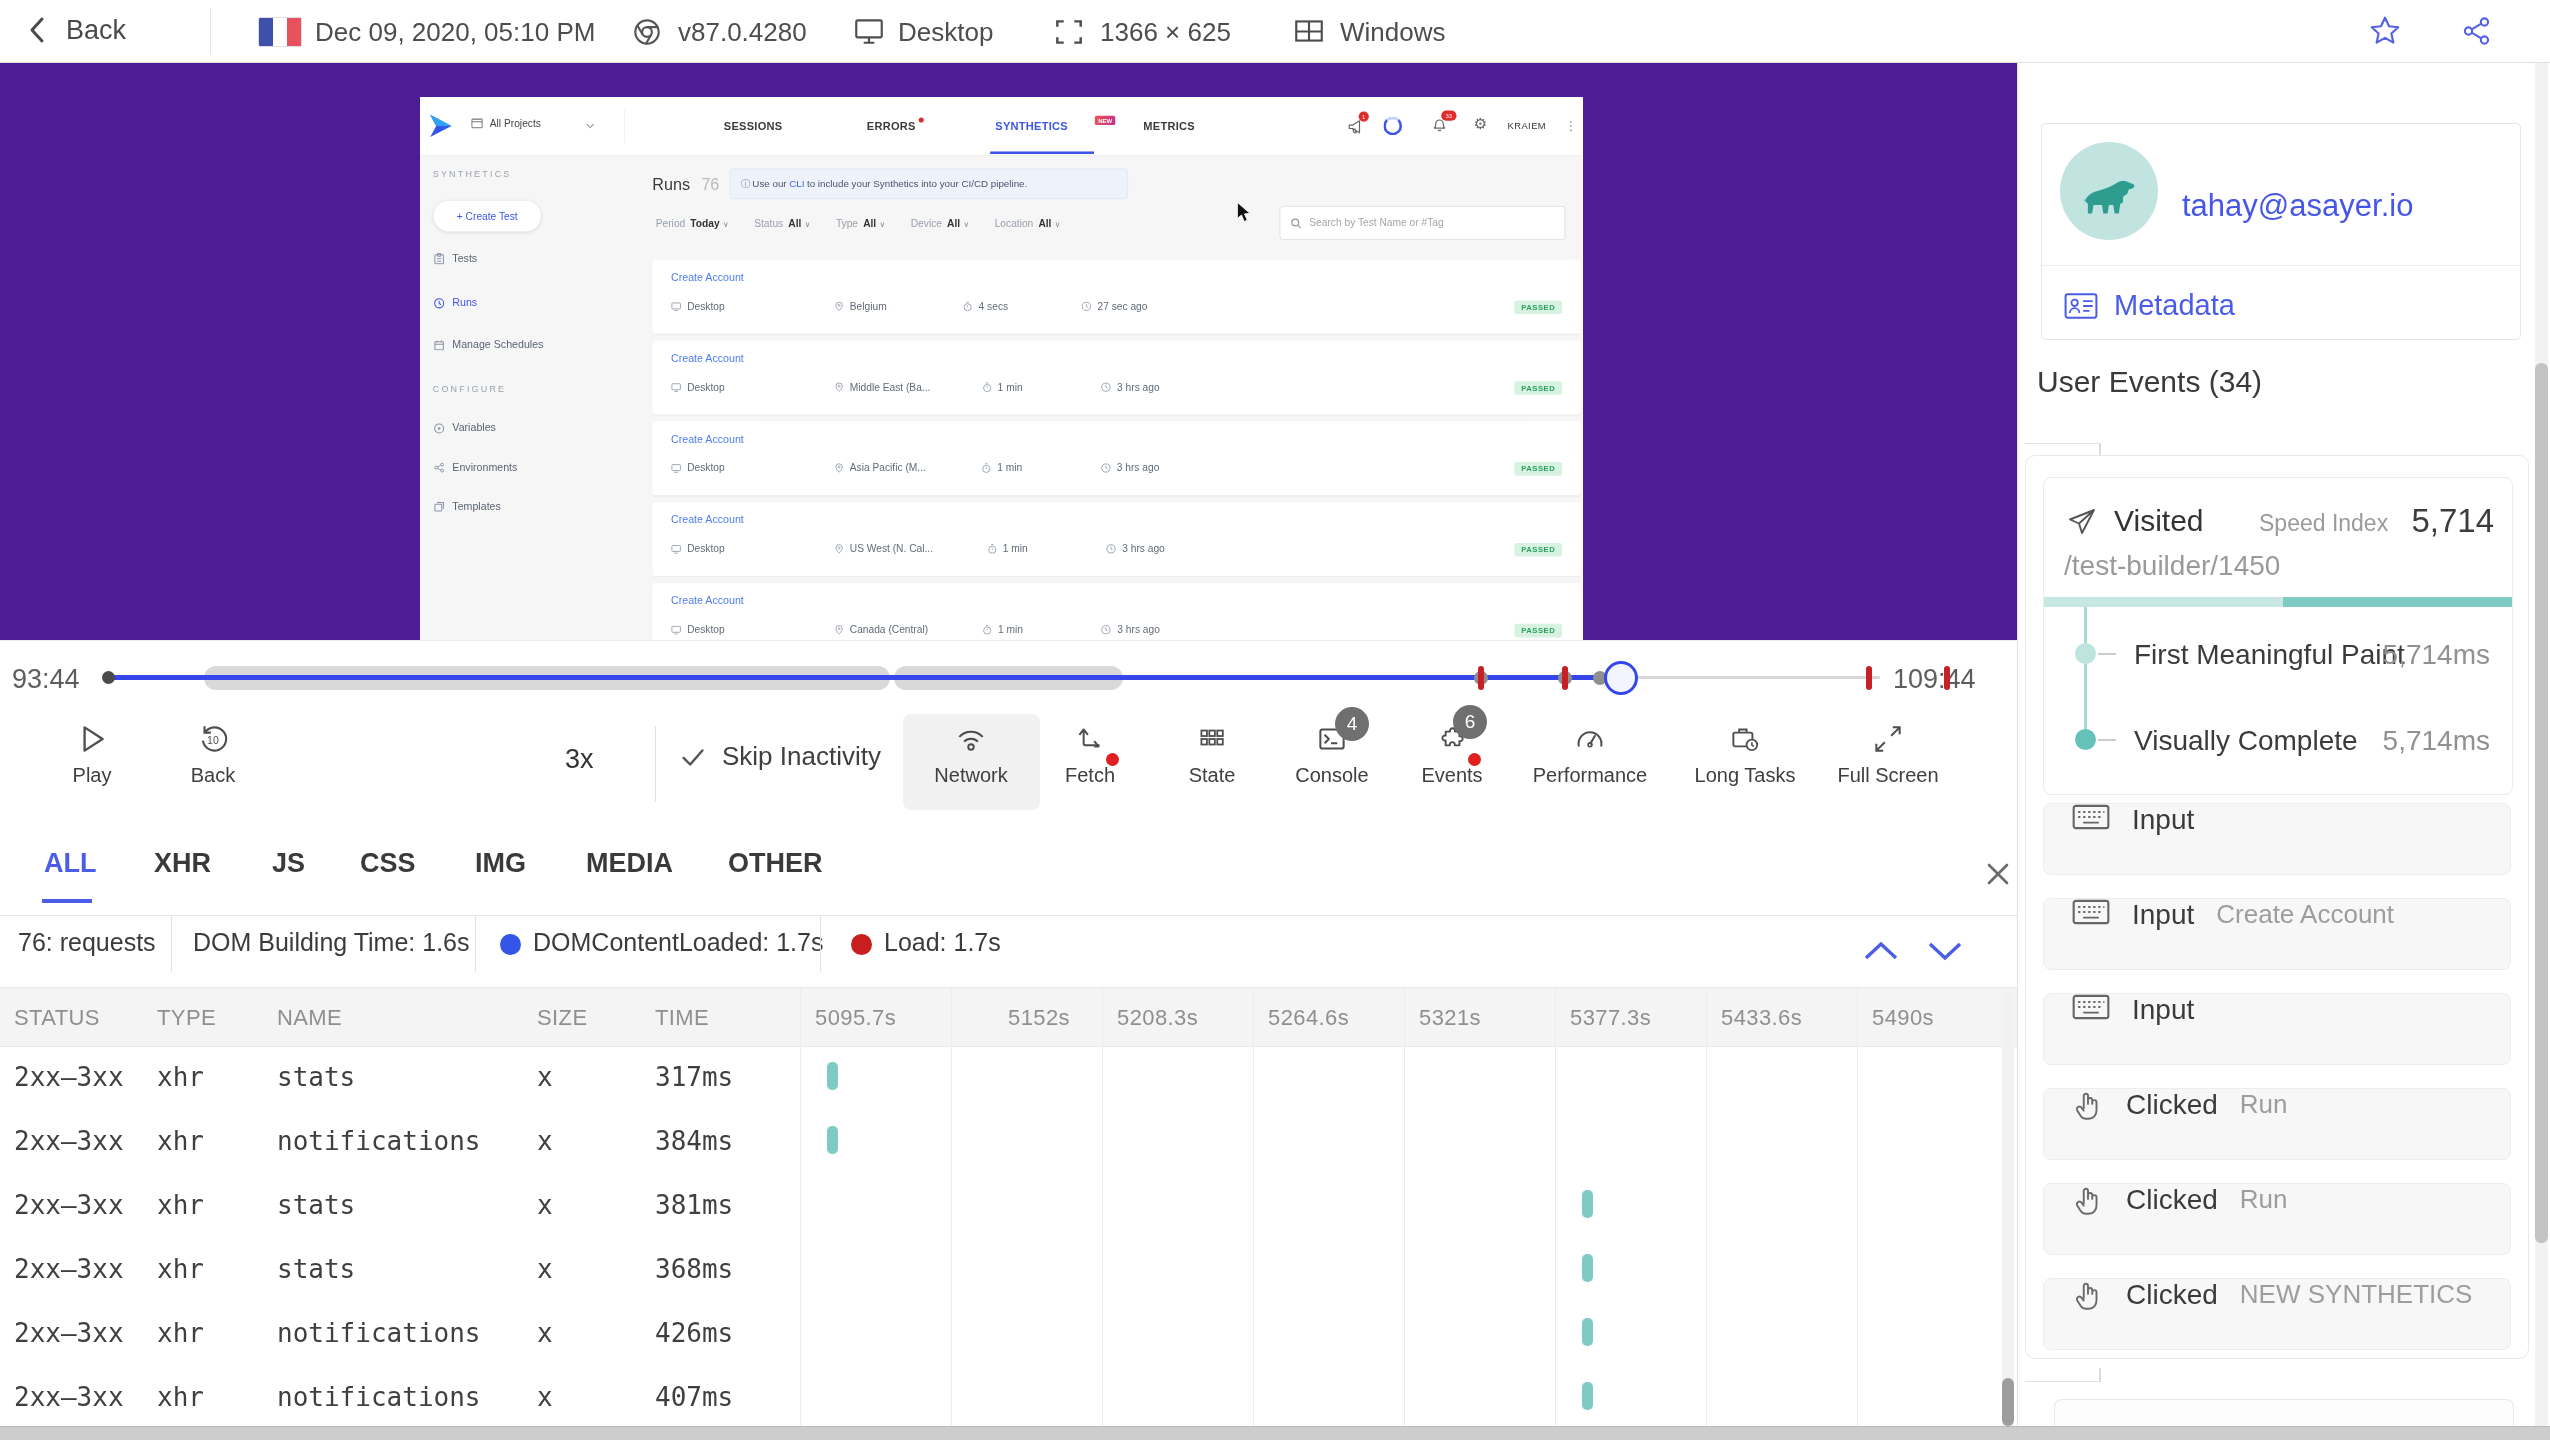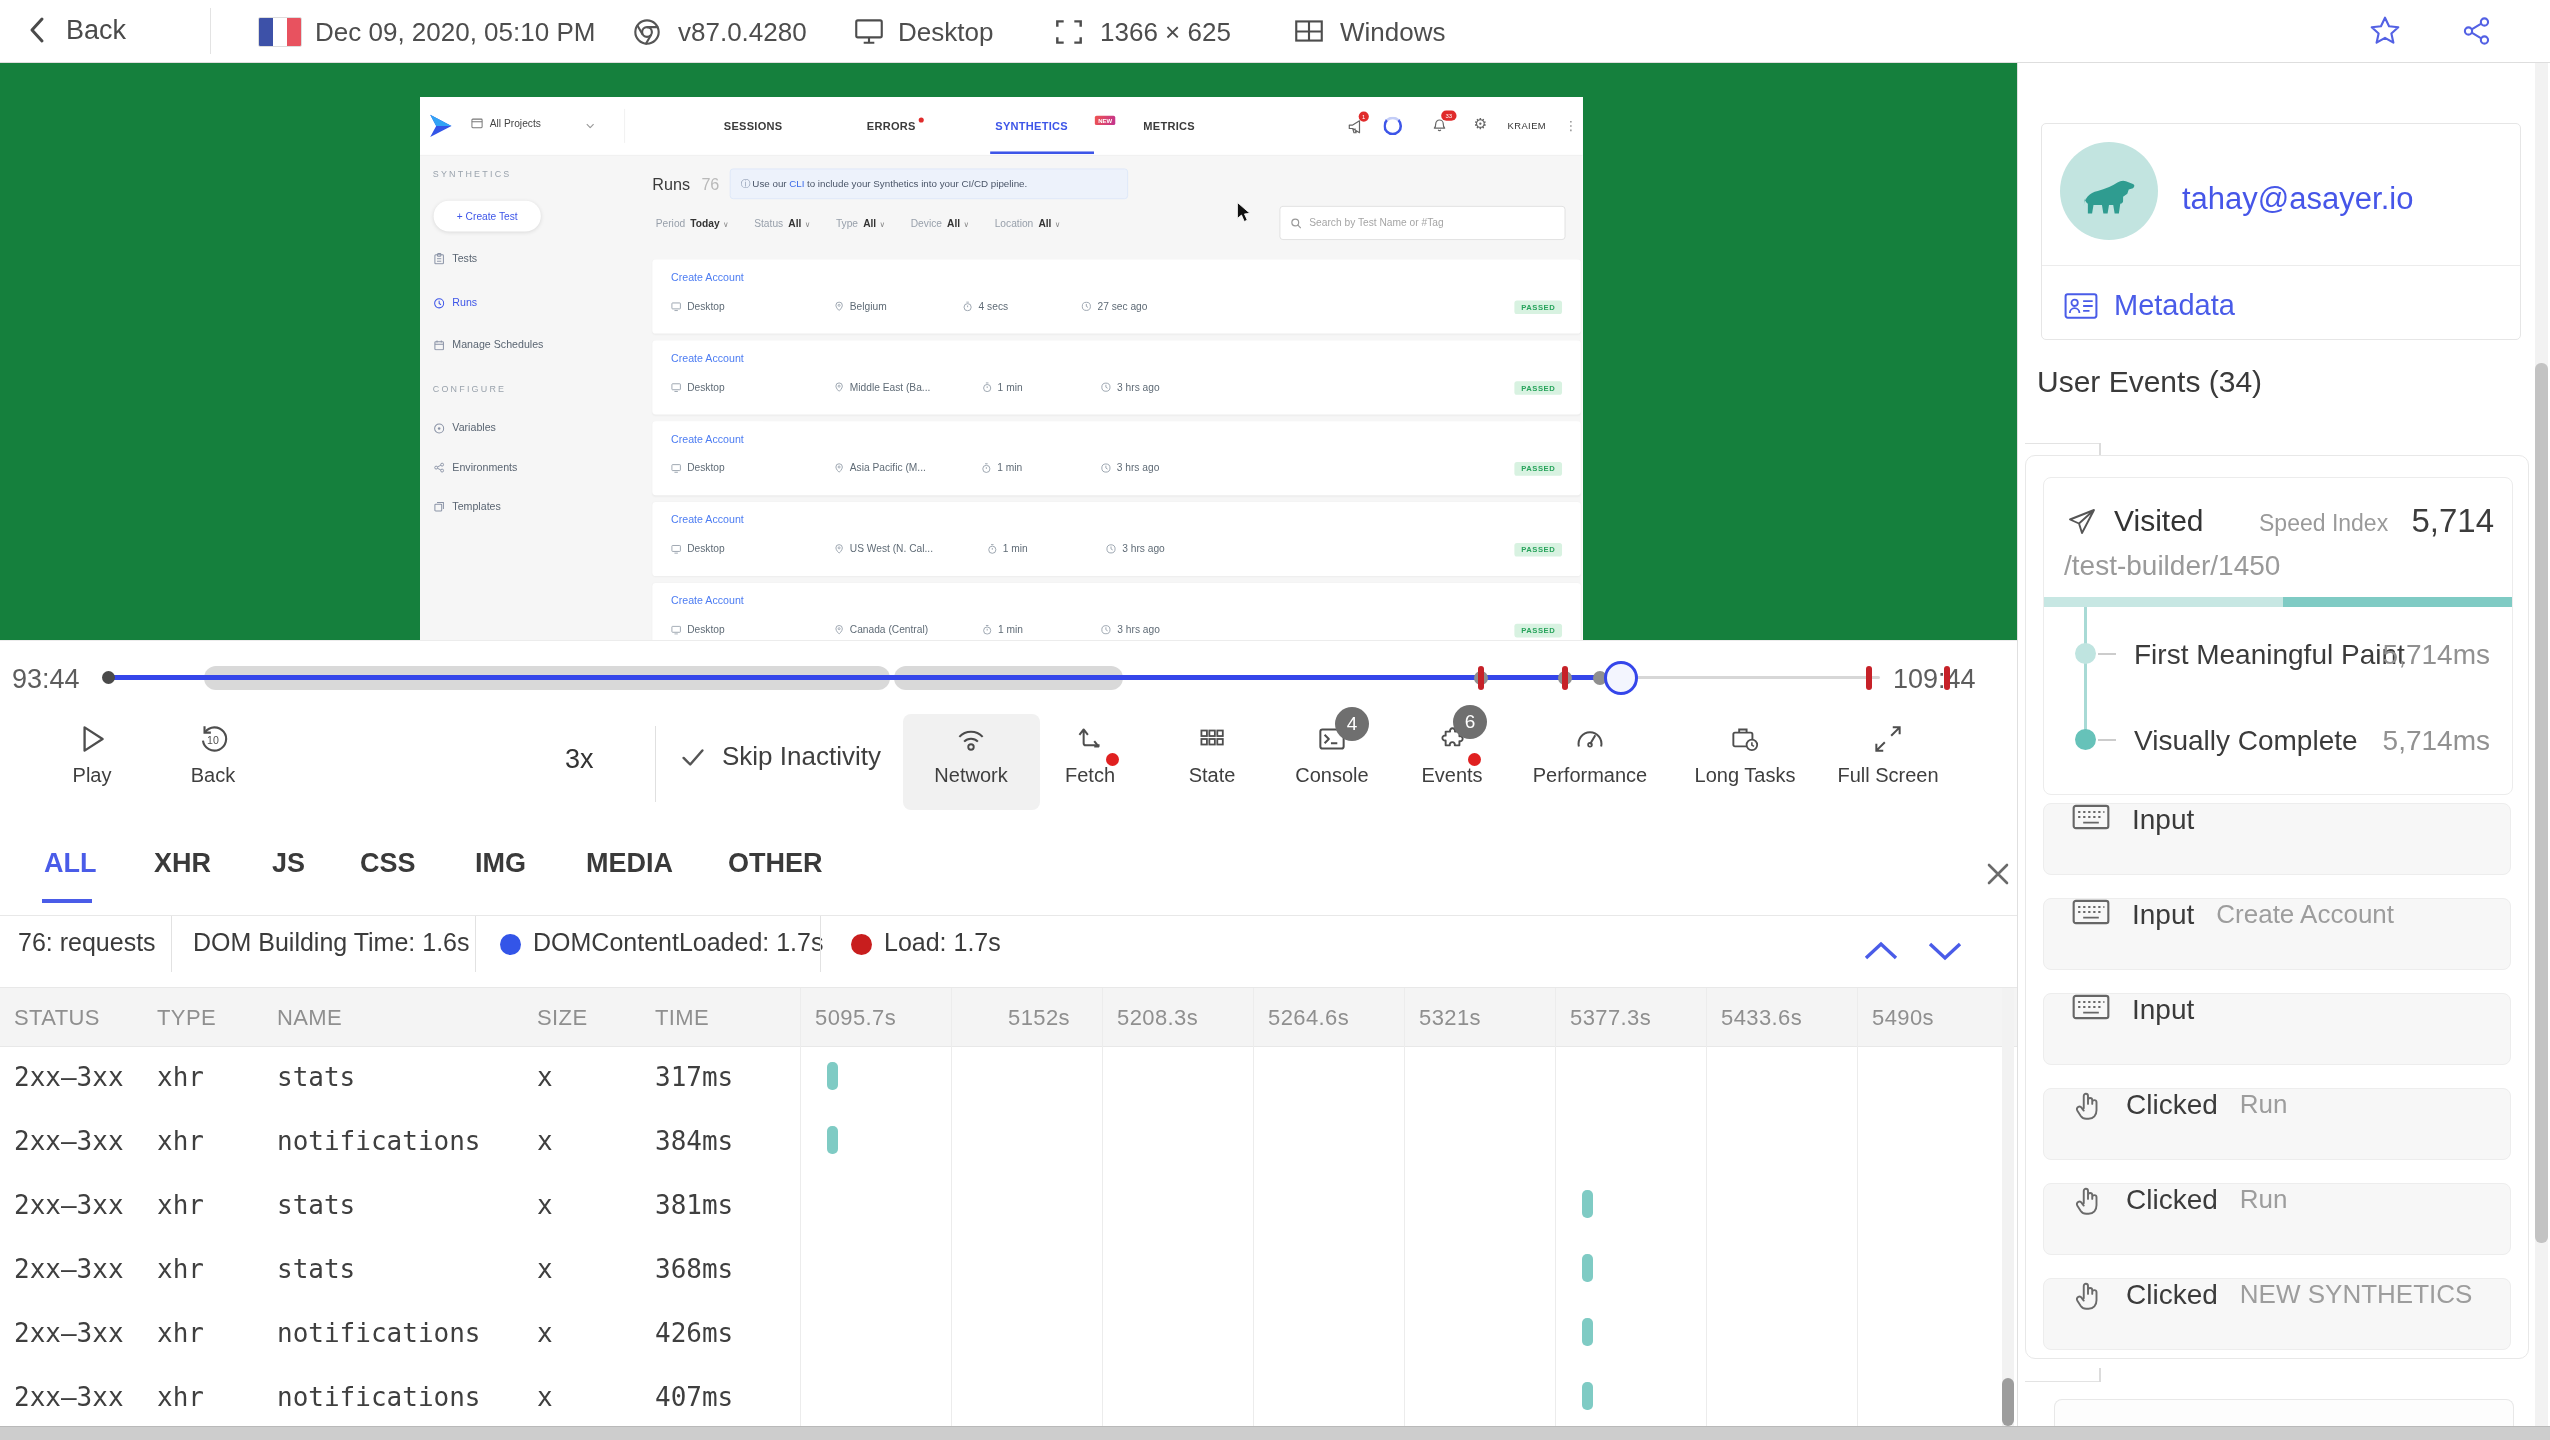--- a/index.html
+++ b/index.html
@@ -4,21 +4,21 @@
 <style>
   html,body{margin:0;padding:0;background:#fff;}
   #root{position:relative;width:2550px;height:1440px;background:#fff;overflow:hidden;
         font-family:"Liberation Sans",sans-serif;color:#333;box-shadow:inset 0 0 0 2px #a9a9a9;}
   .abs{position:absolute;}
   svg{display:block;}
   
   #topbar{position:absolute;left:0;top:0;width:2550px;height:62px;background:#fff;border-bottom:1px solid #dedede;}
   .tb-txt{position:absolute;top:17px;font-size:26px;color:#4d4d4d;white-space:nowrap;}
   
-  #replay-area{position:absolute;left:0;top:63px;width:2017px;height:577px;background:#15803d;}
+  #replay-area{position:absolute;left:0;top:63px;width:2017px;height:577px;background:#4c1d95;}
   #replay-frame{position:absolute;left:420px;top:34px;width:1163px;height:543px;overflow:hidden;background:#fff;}
   #app{position:absolute;left:0;top:0;width:1366px;height:638px;transform:scale(0.851);transform-origin:0 0;background:#f6f6f6;}
   #app-nav{position:absolute;left:0;top:0;width:1366px;height:68px;background:#fff;border-bottom:1px solid #ececec;}
   .app-tab{position:absolute;top:27px;font-size:13px;font-weight:600;letter-spacing:.3px;color:#3b3b3b;}
   .side-item{position:absolute;left:16px;display:flex;align-items:center;gap:9px;font-size:12.5px;color:#5a6572;height:20px;}
   .side-head{position:absolute;left:15px;font-size:10.5px;letter-spacing:2.6px;color:#9aa3ad;}
   .run-card{position:absolute;left:273px;width:1091px;height:87px;background:#fff;border-radius:4px;box-shadow:0 1px 2px rgba(0,0,0,.04);}
   .run-link{position:absolute;left:22px;top:14px;font-size:12.5px;font-weight:500;color:#4c7cf2;}
   .run-det{position:absolute;top:48px;display:flex;align-items:center;gap:7px;font-size:12px;color:#5f6b76;}
   .passed{position:absolute;right:22px;top:48px;background:var(--green_bg);color:var(--green_text);
@@ -612,21 +612,21 @@
   </div>
 
   <div id="sidebar">
 
     <div class="abs" style="left:23px;top:60px;width:478px;height:215px;border:1px solid #e6e6e6;border-radius:5px;background:#fff;">
       <div class="abs" style="left:18px;top:18px;width:98px;height:98px;border-radius:50%;background:#c2e4e0;display:flex;align-items:center;justify-content:center;">
         <svg width="62" height="48" viewBox="0 0 44 34">
           <path d="M4 28 q1 -9 10 -11 q8 -2 14 -6 q3 -2 6 -1 l5 2 q2 1 0 3 l-3 1 -1 3 -3 2 0 3 q0 2 -2 2 l-1 7 -3 0 -1 -6 -3 0 -1 6 -3 0 -1 -6 -6 0 -1 6 -3 0 0 -7 q-2 -1 -2 -4 z" fill="#2f9c90"></path>
         </svg>
       </div>
-      <span class="abs" style="left:140px;top:57px;font-size:31px;color:#4656e8;cursor:pointer;">tahay@asayer.io</span>
+      <span class="abs" style="left:140px;top:64px;font-size:31px;color:#4656e8;cursor:pointer;">tahay@asayer.io</span>
       <div class="abs" style="left:0;top:141px;width:478px;height:1px;background:#ececec;"></div>
       <div class="abs" style="left:22px;top:165px;display:flex;align-items:center;gap:16px;cursor:pointer;">
         <svg width="34" height="30" viewBox="0 0 32 28">
           <rect x="1.5" y="3" width="29" height="22" rx="2" fill="none" stroke="#4a5ce8" stroke-width="1.9"></rect>
           <circle cx="10" cy="11" r="3" fill="none" stroke="#4a5ce8" stroke-width="1.7"></circle>
           <path d="M5.5 20.5 a4.5 4.5 0 0 1 9 0 M18 9.5 h9 M18 14 h9 M18 18.5 h6" fill="none" stroke="#4a5ce8" stroke-width="1.7"></path>
         </svg>
         <span style="font-size:29px;color:#4a5ce8;">Metadata</span>
       </div>
     </div>

